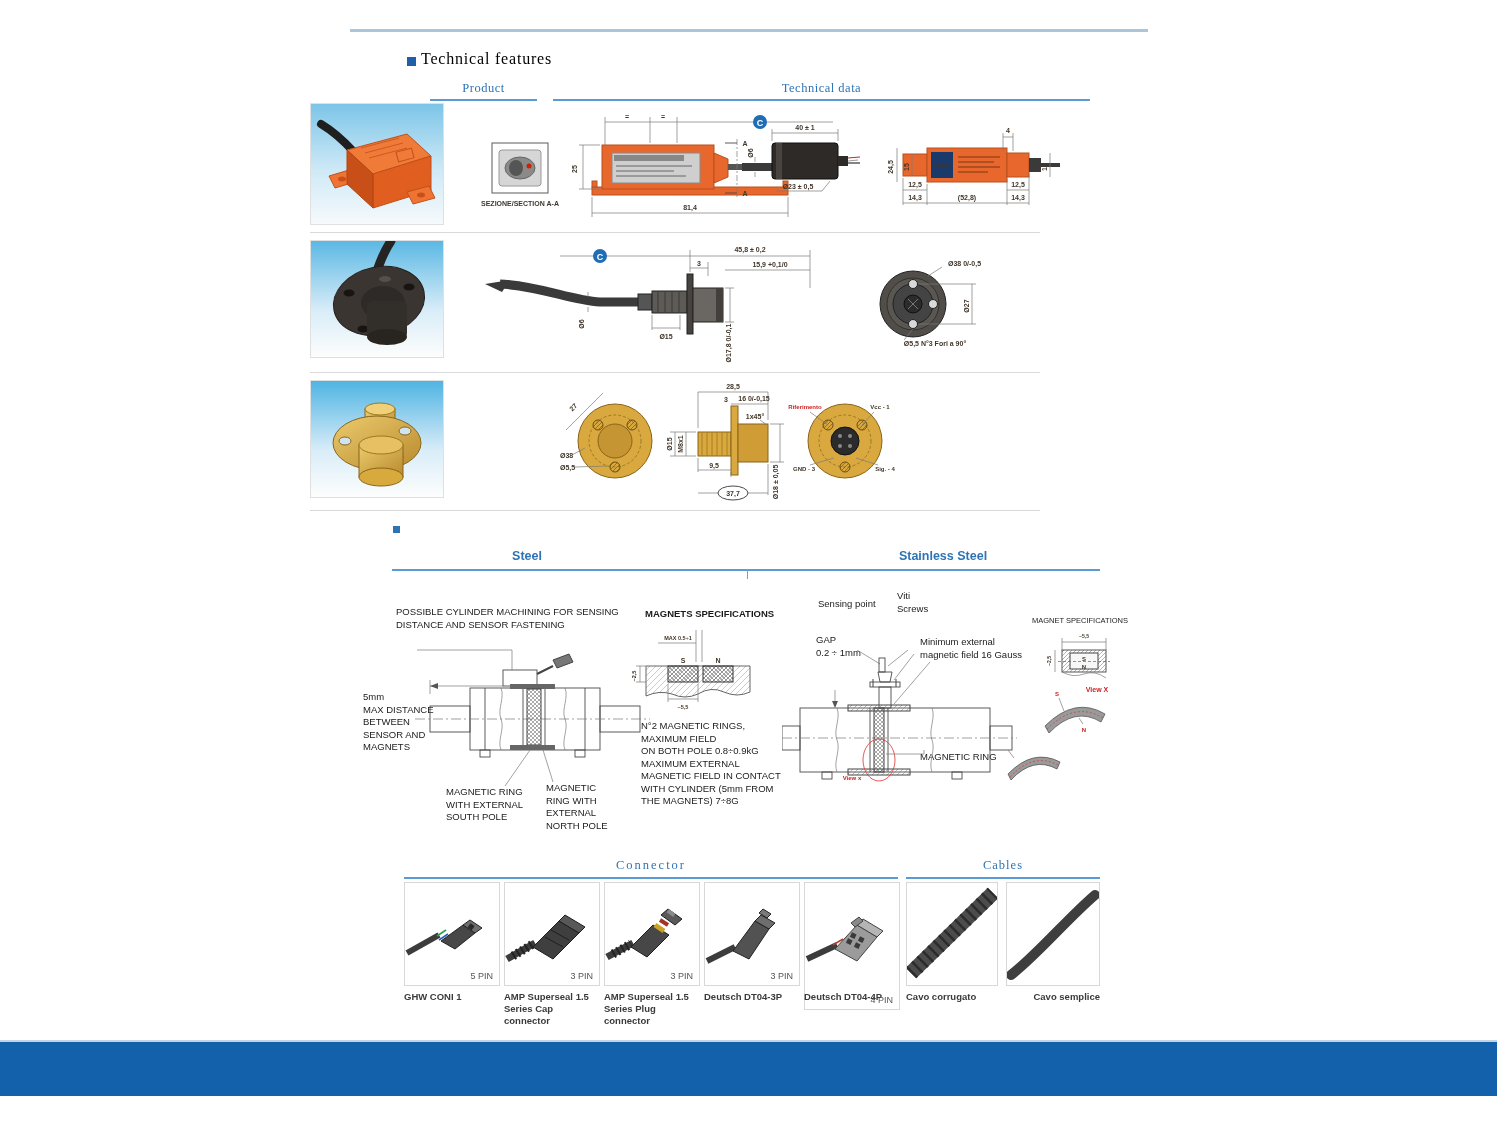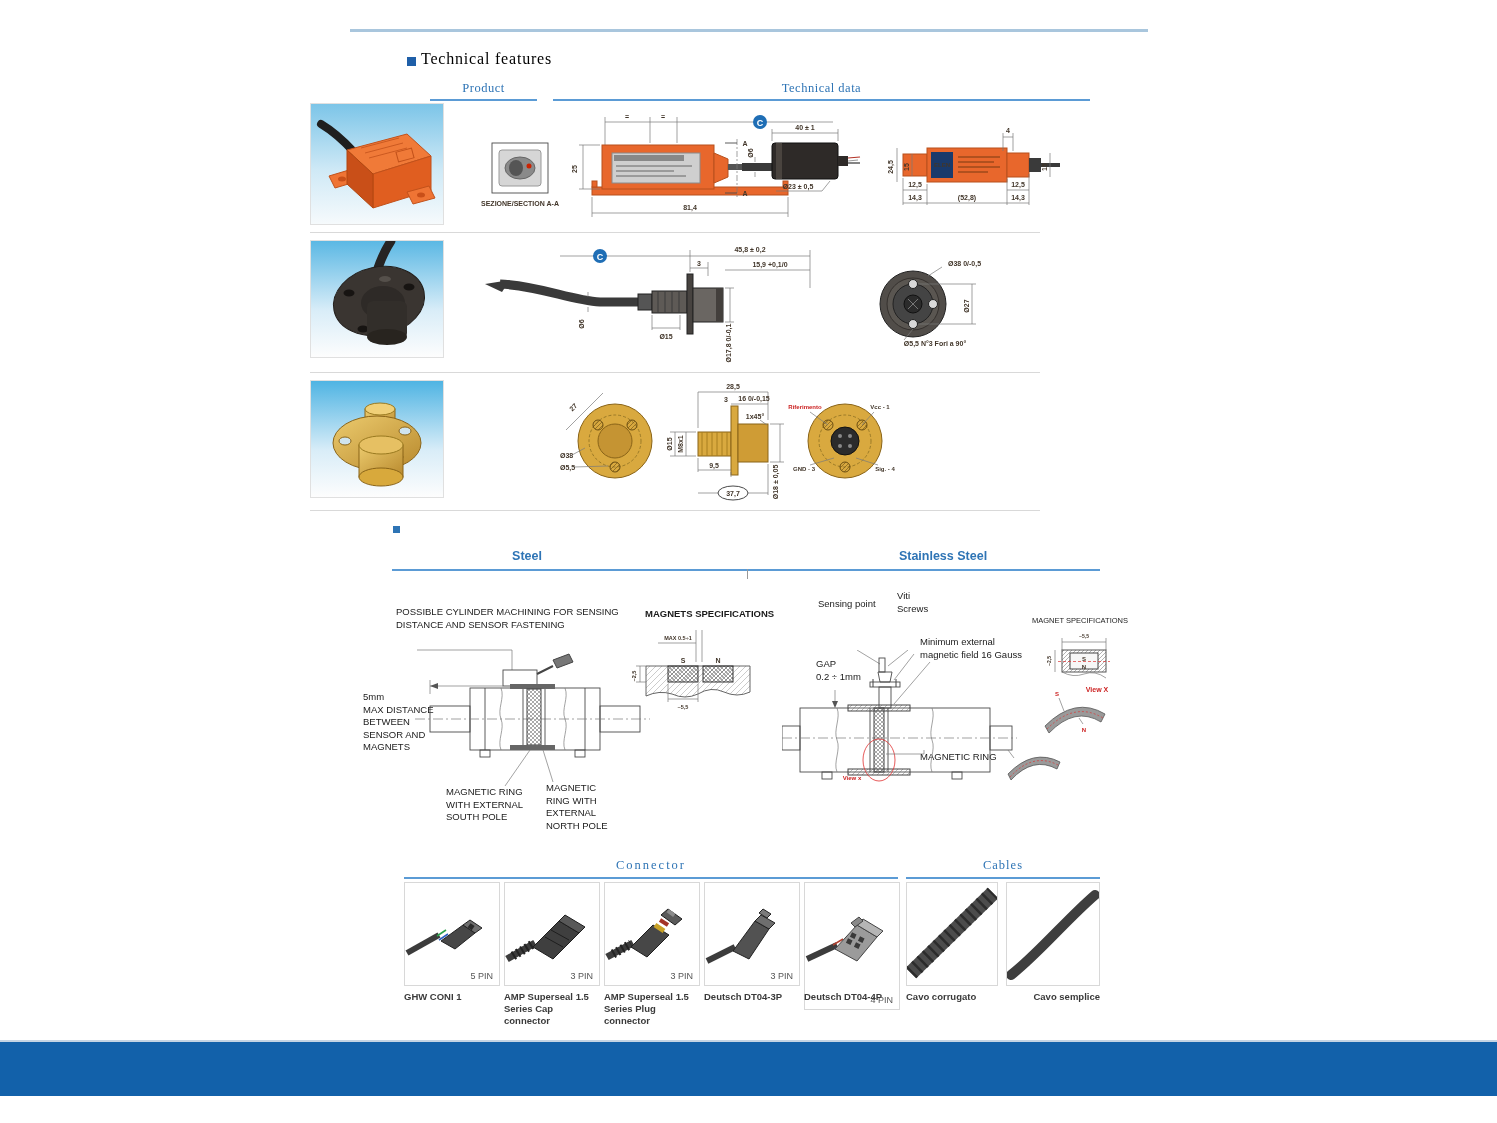--- a/index.html
+++ b/index.html
@@ -419,25 +419,32 @@
     <text x="88" y="43" text-anchor="middle">N</text>
     <line x1="16" y1="46" x2="6" y2="46" class="dl"></line>
       <line x1="16" y1="62" x2="6" y2="62" class="dl"></line>
       <line x1="10" y1="46" x2="10" y2="62" class="dl"></line>
     <text x="6" y="56" transform="rotate(-90 6 56)" text-anchor="middle" class="lbl55">~2,5</text>
     <line x1="38" y1="64" x2="38" y2="82" class="dl"></line>
       <line x1="68" y1="64" x2="68" y2="82" class="dl"></line>
       <line x1="38" y1="79" x2="68" y2="79" class="dl"></line>
     <text x="53" y="89" text-anchor="middle" class="lbl55">~5,5</text>
   </svg>
+  <div class="abs ann pre" style="left:641px;top:720px;width:150px;">N°2 MAGNETIC RINGS,
+MAXIMUM FIELD
+ON BOTH POLE 0.8÷0.9kG
+MAXIMUM EXTERNAL
+MAGNETIC FIELD IN CONTACT
+WITH CYLINDER (5mm FROM
+THE MAGNETS) 7÷8G</div>
 
   <div class="abs ann" style="left:818px;top:598px;">Sensing point</div>
   <div class="abs ann pre" style="left:897px;top:590px;">Viti
 Screws</div>
-  <div class="abs ann pre" style="left:816px;top:634px;margin-top:24px;">GAP
+  <div class="abs ann pre" style="left:816px;top:634px;">GAP
 0.2 ÷ 1mm</div>
   <div class="abs ann pre" style="left:920px;top:636px;width:125px;">Minimum external
 magnetic field 16 Gauss</div>
   <div class="abs ann" style="left:920px;top:751px;">MAGNETIC RING</div>
 
   <svg class="abs" style="left:782px;top:650px;" width="235" height="142" viewBox="0 0 235 142">
     <defs>
       <pattern id="xhT" width="4" height="4" patternUnits="userSpaceOnUse">
           <path d="M0,0 L4,4 M4,0 L0,4" stroke="#555" stroke-width="0.5"></path>
         </pattern>

